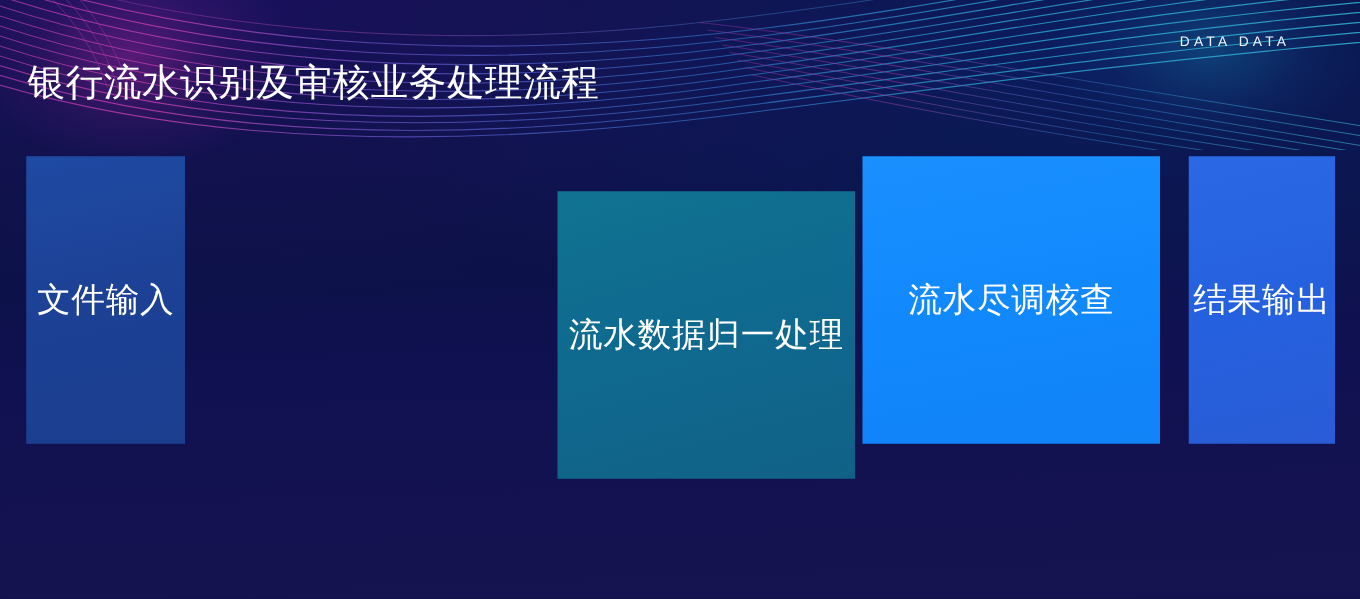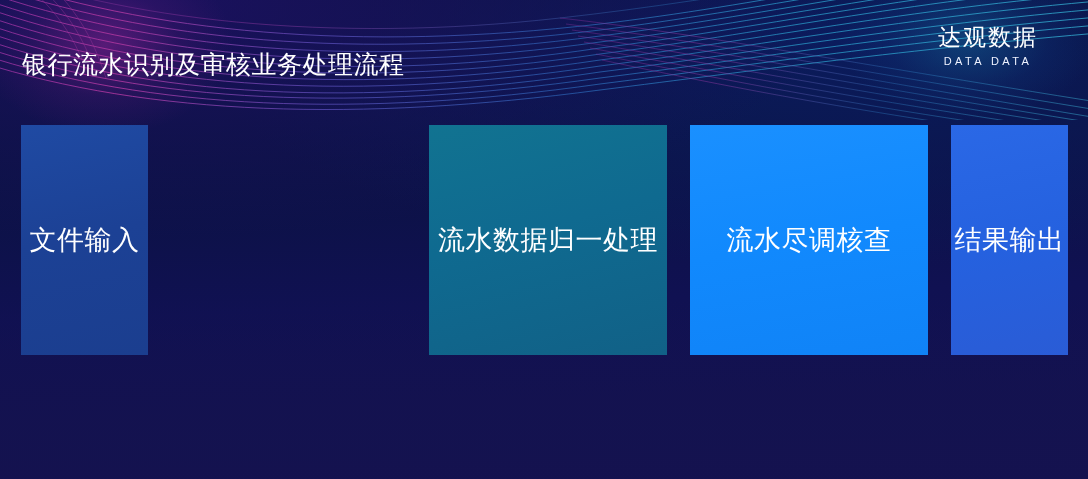--- a/index.html
+++ b/index.html
@@ -62,21 +62,21 @@
     height: 180px;
     background: linear-gradient(180deg, rgba(20,18,79,0) 0%, rgba(20,18,79,0.55) 60%, rgba(20,18,79,0.85) 100%);
     pointer-events: none;
   }
 
   
   #page-title {
     position: absolute;
     left: 22px;
     top: 27px;
-    font-size: 25px;
+    font-size: 30px;
     line-height: 40px;
     letter-spacing: 0.5px;
     color: #ffffff;
     white-space: nowrap;
     font-weight: 400;
   }
 
   #brand {
     position: absolute;
     right: 20px;
@@ -120,21 +120,21 @@
     color: #ffffff;
     font-size: 27px;
     line-height: 34px;
     white-space: nowrap;
     letter-spacing: 0.5px;
     font-weight: 400;
   }
 
   #flow-box-0 { left: 21px;  width: 127px; background: linear-gradient(168deg, #1f4aa3 0%, #1c4195 48%, #1b3e8f 100%); }
   #flow-box-1 { left: 168px; width: 241px; background: linear-gradient(170deg, #0c52fd 0%, #0a4ef5 55%, #0a4bee 100%); }
-  #flow-box-2 { left: 429px; width: 238px; background: linear-gradient(165deg, #117391 0%, #0f6a90 45%, #116187 100%); }
+  #flow-box-2 { left: 446px; width: 238px; background: linear-gradient(165deg, #117391 0%, #0f6a90 45%, #116187 100%); margin-top: 28px; }
   #flow-box-3 { left: 690px; width: 238px; background: linear-gradient(170deg, #1a90ff 0%, #1189fd 50%, #1083f7 100%); }
   #flow-box-4 { left: 951px; width: 117px; background: linear-gradient(168deg, #2a68e6 0%, #2561df 52%, #2a5cd6 100%); }
 </style>
 </head>
 <body>
 
 <div id="slide">
 
   <div class="glow-left"></div>
   <div class="glow-right"></div>
@@ -188,21 +188,20 @@
         <path d="M2,-48 C 56,-18 86,16 106,78"></path>
       </g>
     </svg>
   </div>
 
   <div class="vignette-bottom"></div>
 
   <h1 id="page-title">银行流水识别及审核业务处理流程</h1>
 
   <div id="brand">
-    <div class="brand-cn">达观数据</div>
     <div class="brand-en">DATA DATA</div>
   </div>
 
   <div id="flow">
     <div class="flow-box" id="flow-box-0">
       <span class="flow-label">文件输入</span>
     </div>
     <div class="flow-box" id="flow-box-2">
       <span class="flow-label">流水数据归一处理</span>
     </div>

